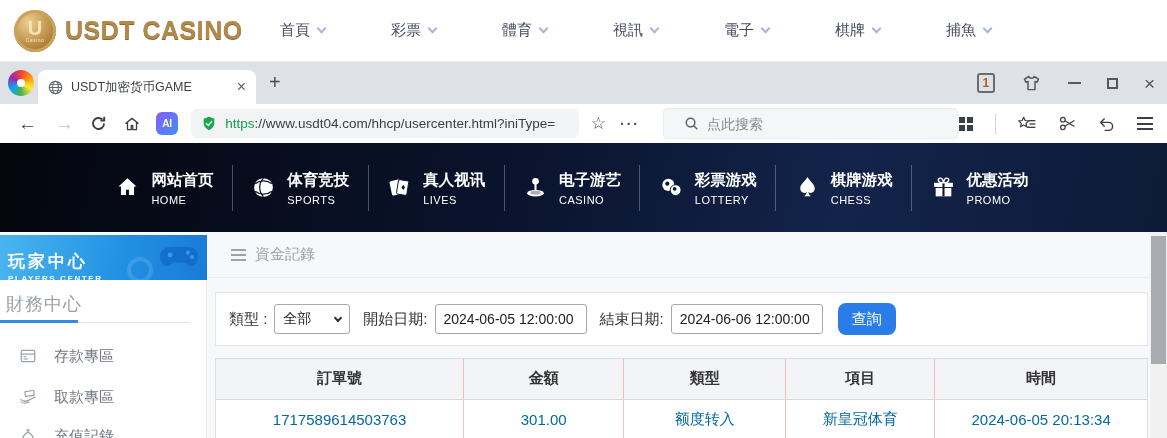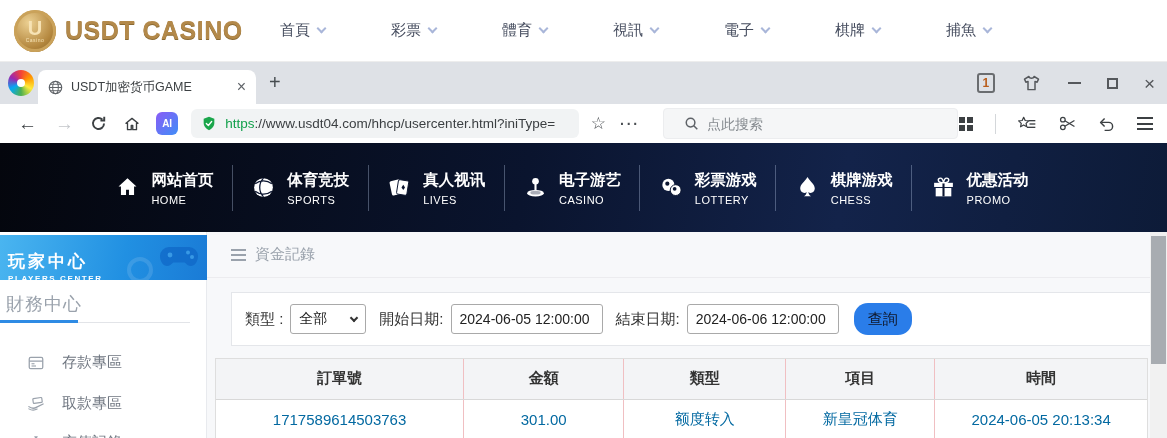--- a/index.html
+++ b/index.html
@@ -63,36 +63,36 @@
   .content { position:absolute; top:232px; left:0; right:0; bottom:0; background:#f7f8fa; }
   .sidebar { position:absolute; left:0; top:0; width:207px; bottom:0; background:#fff; border-right:1px solid #e8eaee; }
   .banner { position:absolute; left:0; top:3px; width:207px; height:45px; background:linear-gradient(100deg,#4ab5f0 0%,#2190e2 60%,#1a7bd6 100%); color:#fff; padding:15px 0 0 8px; overflow:hidden; cursor:default; }
   .banner-title { font-size:17px; font-weight:bold; letter-spacing:3px; }
   .banner-sub { font-size:8px; letter-spacing:1.6px; font-weight:bold; margin-top:1px; }
   .banner-pad { position:absolute; right:6px; top:4px; opacity:.8; }
   .banner-circle { position:absolute; right:54px; top:22px; width:26px; height:26px; border-radius:50%; border:4px solid rgba(255,255,255,.12); }
   .fin-title { position:absolute; left:6px; top:60px; font-size:18px; color:#9aa2ac; letter-spacing:1px; }
   .fin-underline { position:absolute; left:0; top:90px; width:190px; height:1px; background:#e2e4e8; }
   .fin-underline-active { position:absolute; left:0; top:88px; width:78px; height:3px; background:#2f8be4; }
-  .menu-item { position:absolute; left:8px; width:100%; height:32px; display:flex; align-items:flex-end; cursor:pointer; }
+  .menu-item { position:absolute; left:0; width:100%; height:32px; display:flex; align-items:center; cursor:pointer; }
   .menu-item svg { margin-left:19px; }
   .menu-label { margin-left:17px; font-size:15px; color:#6f7680; }
 
   .main { position:absolute; left:207px; right:17px; top:0; bottom:0; background:#f7f8fa; }
   .breadcrumb { height:46px; display:flex; align-items:center; padding-left:24px; border-bottom:1px solid #ececef; }
   .bc-ham { display:flex; flex-direction:column; gap:3px; cursor:pointer; }
   .bc-ham i { display:block; width:15px; height:2px; background:#9aa2ac; }
   .bc-label { margin-left:9px; font-size:15px; color:#9aa2ac; }
 
-  .filter-panel { position:absolute; left:24px; top:60px; width:933px; height:54px; background:#fff; border:1px solid #e4e6ea; display:flex; align-items:center; padding-left:13px; }
+  .filter-panel { position:absolute; left:8px; top:60px; width:933px; height:54px; background:#fff; border:1px solid #e4e6ea; display:flex; align-items:center; padding-left:13px; }
   .f-label { font-size:15px; color:#333; margin-right:7px; white-space:nowrap; }
   .select-box { width:76px; height:30px; border:1px solid #a9a9a9; border-radius:3px; background:#fff; display:flex; align-items:center; justify-content:space-between; padding:0 8px; font-size:14px; color:#222; margin-right:13px; cursor:pointer;font-family:Liberation Serif, serif; }
   .sel-chev { width:6px; height:6px; border-right:2px solid #333; border-bottom:2px solid #333; transform:rotate(45deg); margin-top:-3px; }
   .date-input { width:152px; height:30px; border:1px solid #a9a9a9; border-radius:3px; font-size:14px; color:#222; padding:0 8px; margin-right:13px; background:#fff; font-family:inherit; outline:none; }
-  .query-btn { width:58px; height:32px; background:#2a7de9; color:#0f172a; border:none; border-radius:14px; font-size:15px; cursor:pointer; margin-left:2px; font-family:inherit; }
+  .query-btn { width:58px; height:32px; background:#2a7de9; color:#ffffff; border:none; border-radius:8px; font-size:15px; cursor:pointer; margin-left:2px; font-family:inherit; }
 
   .table-panel { position:absolute; left:8px; top:126px; width:933px; bottom:-2px; background:#fff; border:1px solid #dedede; border-bottom:none; overflow:hidden; }
   table { width:100%; border-collapse:collapse; table-layout:fixed; }
   th { height:40px; background:#f3f4f6; font-size:15px; color:#333; font-weight:bold; border-left:1px solid #f0bfc2; border-bottom:1px solid #d8d8d8; }
   th:first-child { border-left:none; }
   td { height:40px; background:#fff; font-size:15px; color:#0369a1; text-align:center; border-left:1px solid #f0bfc2; }
   td:first-child { border-left:none; }
   .col1{width:26.6%}.col2{width:17.2%}.col3{width:17.4%}.col4{width:16%}.col5{width:22.8%}
 
   .scrollbar { position:absolute; right:0; top:0; width:17px; bottom:0; background:#f1f1f1; cursor:pointer; }

